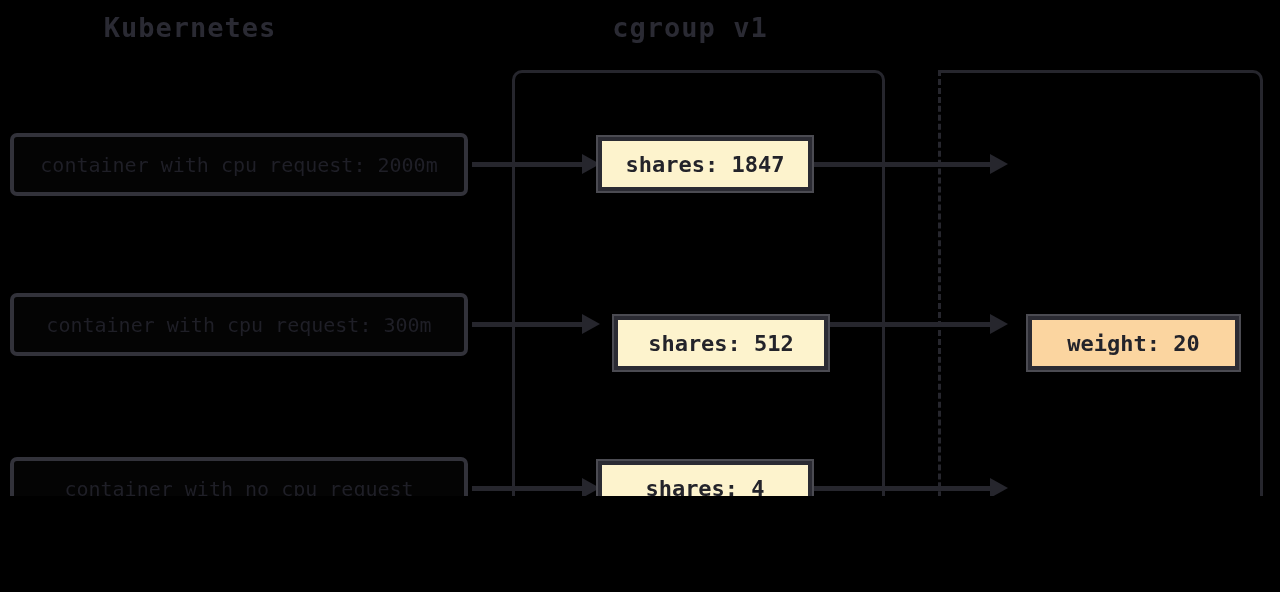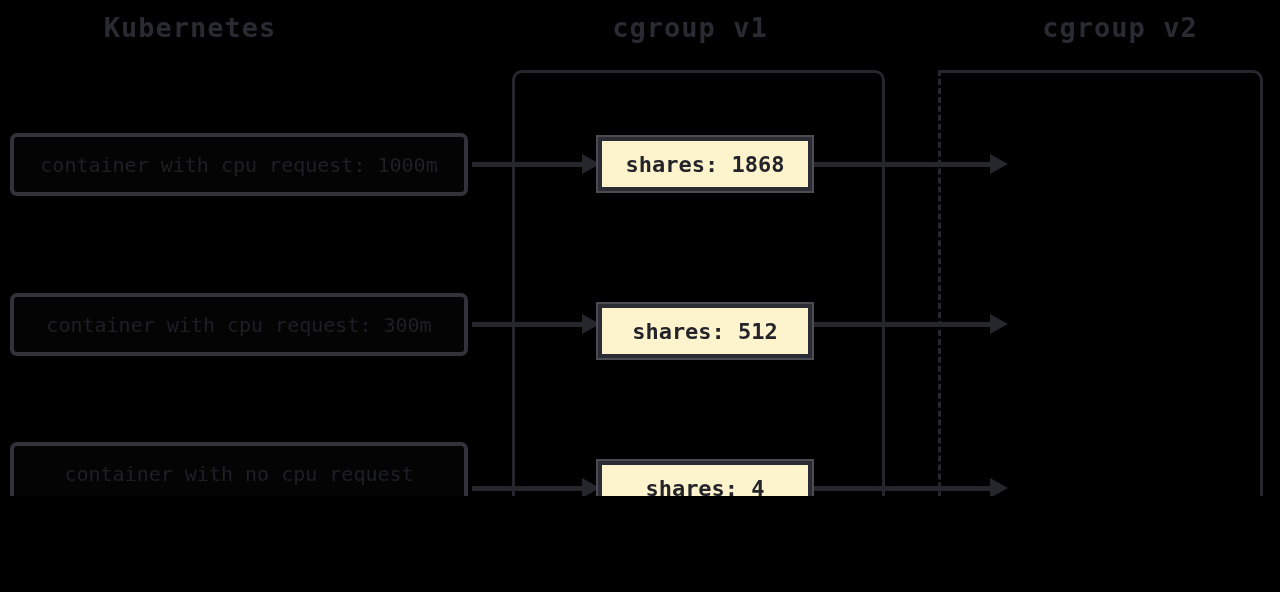--- a/index.html
+++ b/index.html
@@ -83,25 +83,25 @@
   }
   .vbox span {
     font-size: 22px;
     font-weight: bold;
     color: var(--value-text, #23232a);
     white-space: nowrap;
   }
   .shares { left: 598px;  width: 214px; background: var(--shares-fill, #fdf3cd); }
   .weight { left: 1012px; width: 211px; background: var(--weight-fill, #fbd5a0); }
   .r1 { top: 137px; }
-  .r2 { top: 304px; }
+  .r2 { top: 316px; margin-left: 16px; }
   .r3 { top: 461px; }
   .lb1 { top: 133px; }
   .lb2 { top: 293px; }
-  .lb3 { top: 442px; justify-content: center; }
+  .lb3 { top: 457px; justify-content: center; }
 
   
   .arrow { position: absolute; height: 0; z-index: 2; }
   .arrow .line {
     position: absolute;
     top: -2.5px;
     left: 0;
     height: 5px;
     background: var(--line, #26262d);
     display: block;
@@ -125,57 +125,59 @@
   .ay2 { top: 324px; }
   .ay3 { top: 488px; }
 </style>
 </head>
 <body>
 
 <div class="canvas">
 
   <div class="col-header h-left">Kubernetes</div>
   <div class="col-header h-middle">cgroup v1</div>
-  <div class="col-header h-right">cgroup v2</div>
 
   <div class="container-box c-mid"></div>
 
   <div class="container-box c-right">
     <div class="dash-left"></div>
   </div>
 
   <div class="lbox lb1">
-    <span>container with cpu request: 1000m</span>
+    <span>container with cpu request: 2000m</span>
   </div>
   <div class="arrow a-left ay1">
       <i class="line"></i>
       <i class="head"></i>
     </div>
   <div class="vbox shares r1">
-    <span>shares: 1868</span>
+    <span>shares: 1847</span>
   </div>
   <div class="arrow a-right ay1">
       <i class="line"></i>
       <i class="head"></i>
     </div>
 
   <div class="lbox lb2">
     <span>container with cpu request: 300m</span>
   </div>
   <div class="arrow a-left ay2">
       <i class="line"></i>
       <i class="head"></i>
     </div>
   <div class="vbox shares r2">
     <span>shares: 512</span>
   </div>
   <div class="arrow a-right ay2">
       <i class="line"></i>
       <i class="head"></i>
     </div>
+  <div class="vbox weight r2">
+    <span>weight: 20</span>
+  </div>
 
   <div class="lbox lb3">
     <span>container with no cpu request</span>
   </div>
   <div class="arrow a-left ay3">
       <i class="line"></i>
       <i class="head"></i>
     </div>
   <div class="vbox shares r3">
     <span>shares: 4</span>

